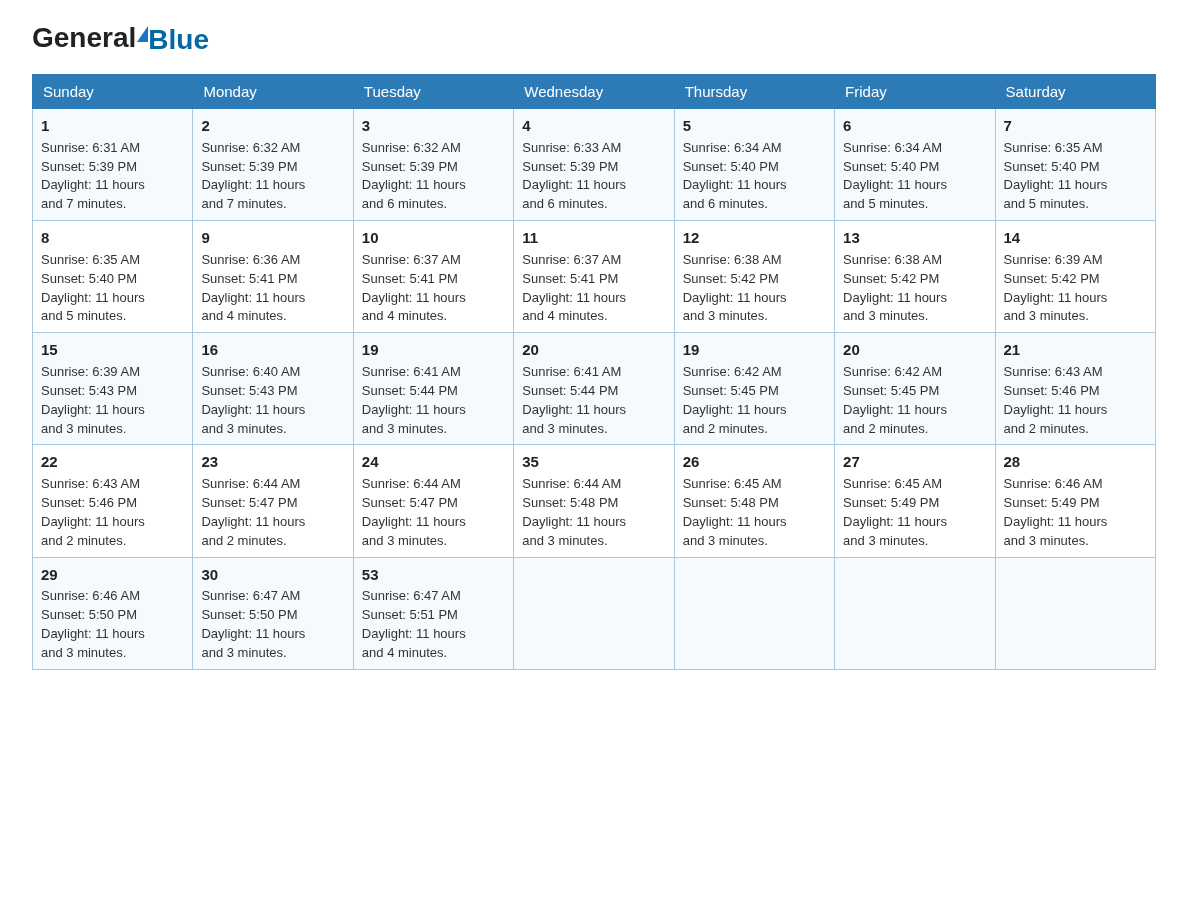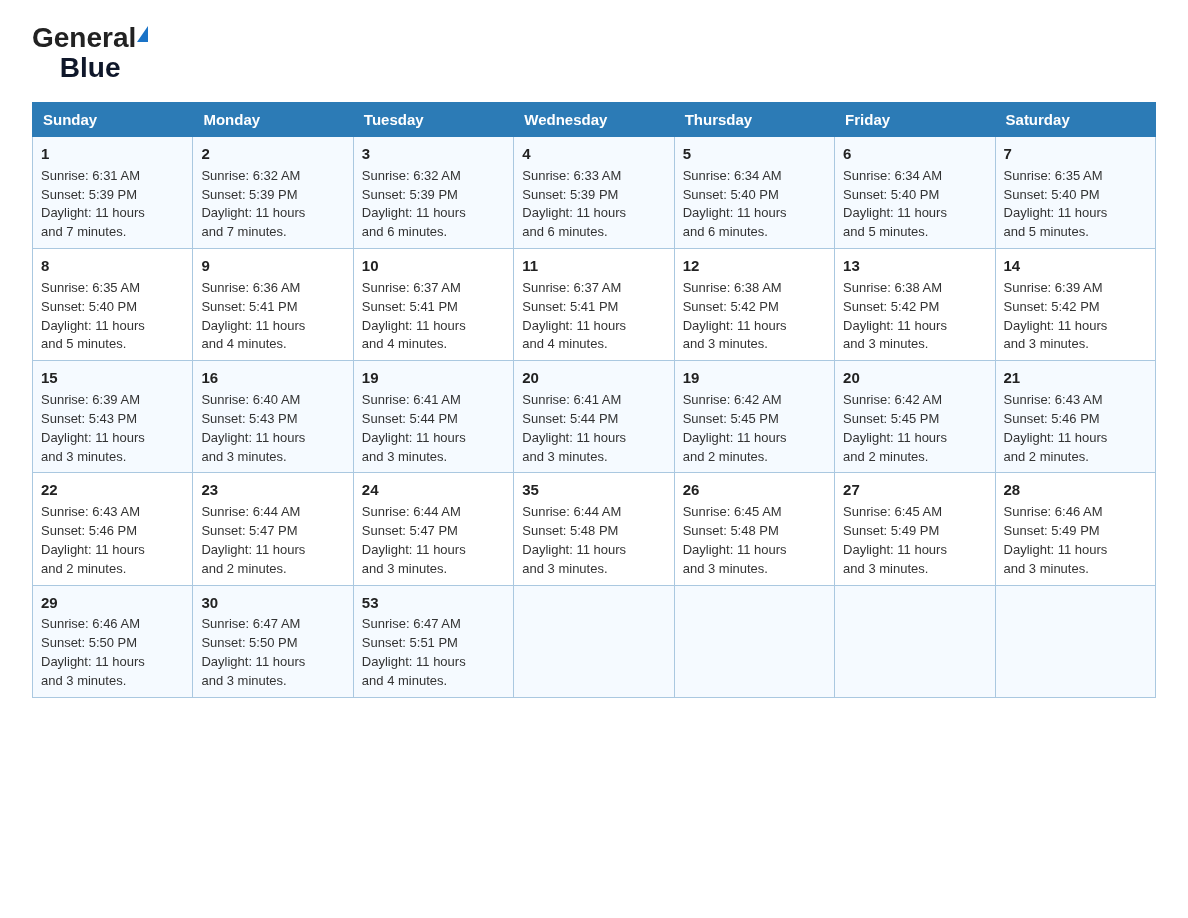--- a/index.html
+++ b/index.html
@@ -10,31 +10,31 @@
       color: #222;
     }
     .header {
       display: flex;
       justify-content: space-between;
       align-items: flex-start;
       margin-bottom: 18px;
     }
     .logo {
       display: flex;
-      flex-direction: column;
-      align-items: center;
+      flex-direction: row;
+      align-items: flex-start;
     }
     .logo-text {
       font-size: 28px;
       font-weight: bold;
       color: #222;
       line-height: 1;
     }
     .logo-blue {
-      color: #0f172a;
+      color: #0369a1;
       font-size: 28px;
       font-weight: bold;
     }
     .title-block {
       text-align: right;
     }
     .month-title {
       font-size: 52px;
       font-weight: normal;
       color: #222;
@@ -47,21 +47,21 @@
     }
     table {
       width: 100%;
       border-collapse: collapse;
       table-layout: fixed;
     }
     thead th {
       background: #2c7bb6;
       color: #fff;
       font-size: 15px;
-      font-weight: bold;
+      font-weight: normal;
       padding: 8px 10px;
       text-align: left;
       border: 1px solid #2c7bb6;
     }
     tbody td {
       border: 1px solid #aac8e0;
       vertical-align: top;
       padding: 6px 8px;
       font-size: 13px;
       line-height: 1.45;

